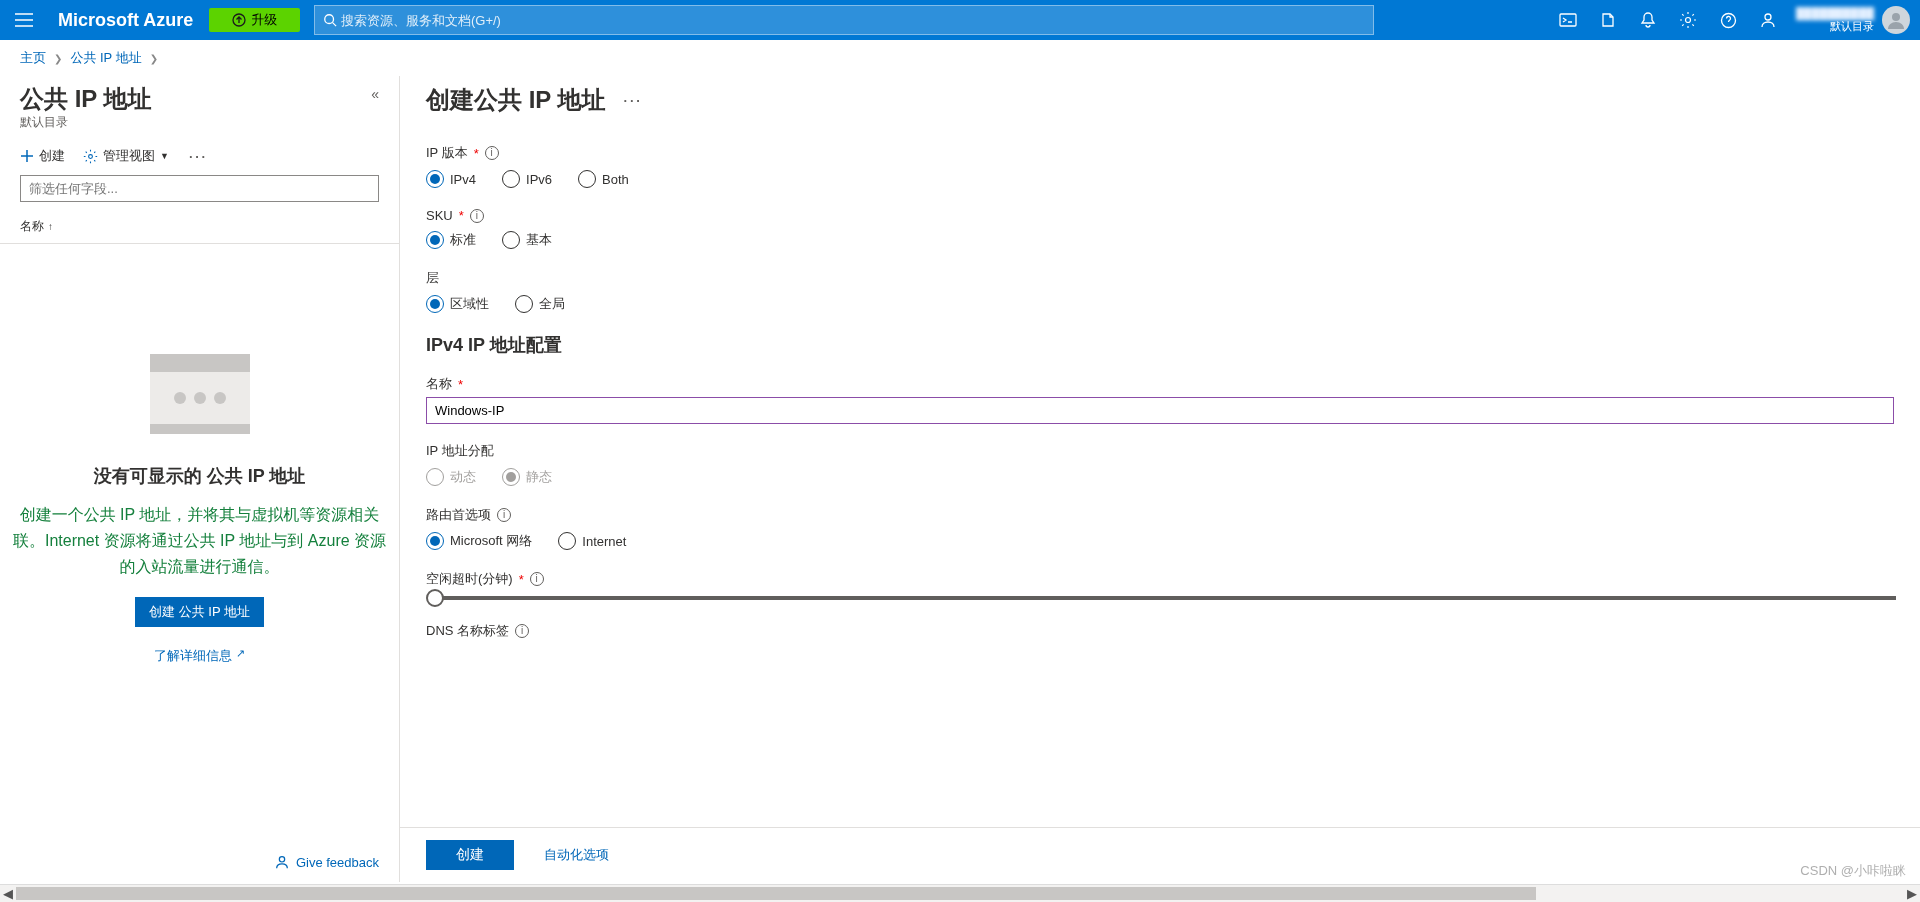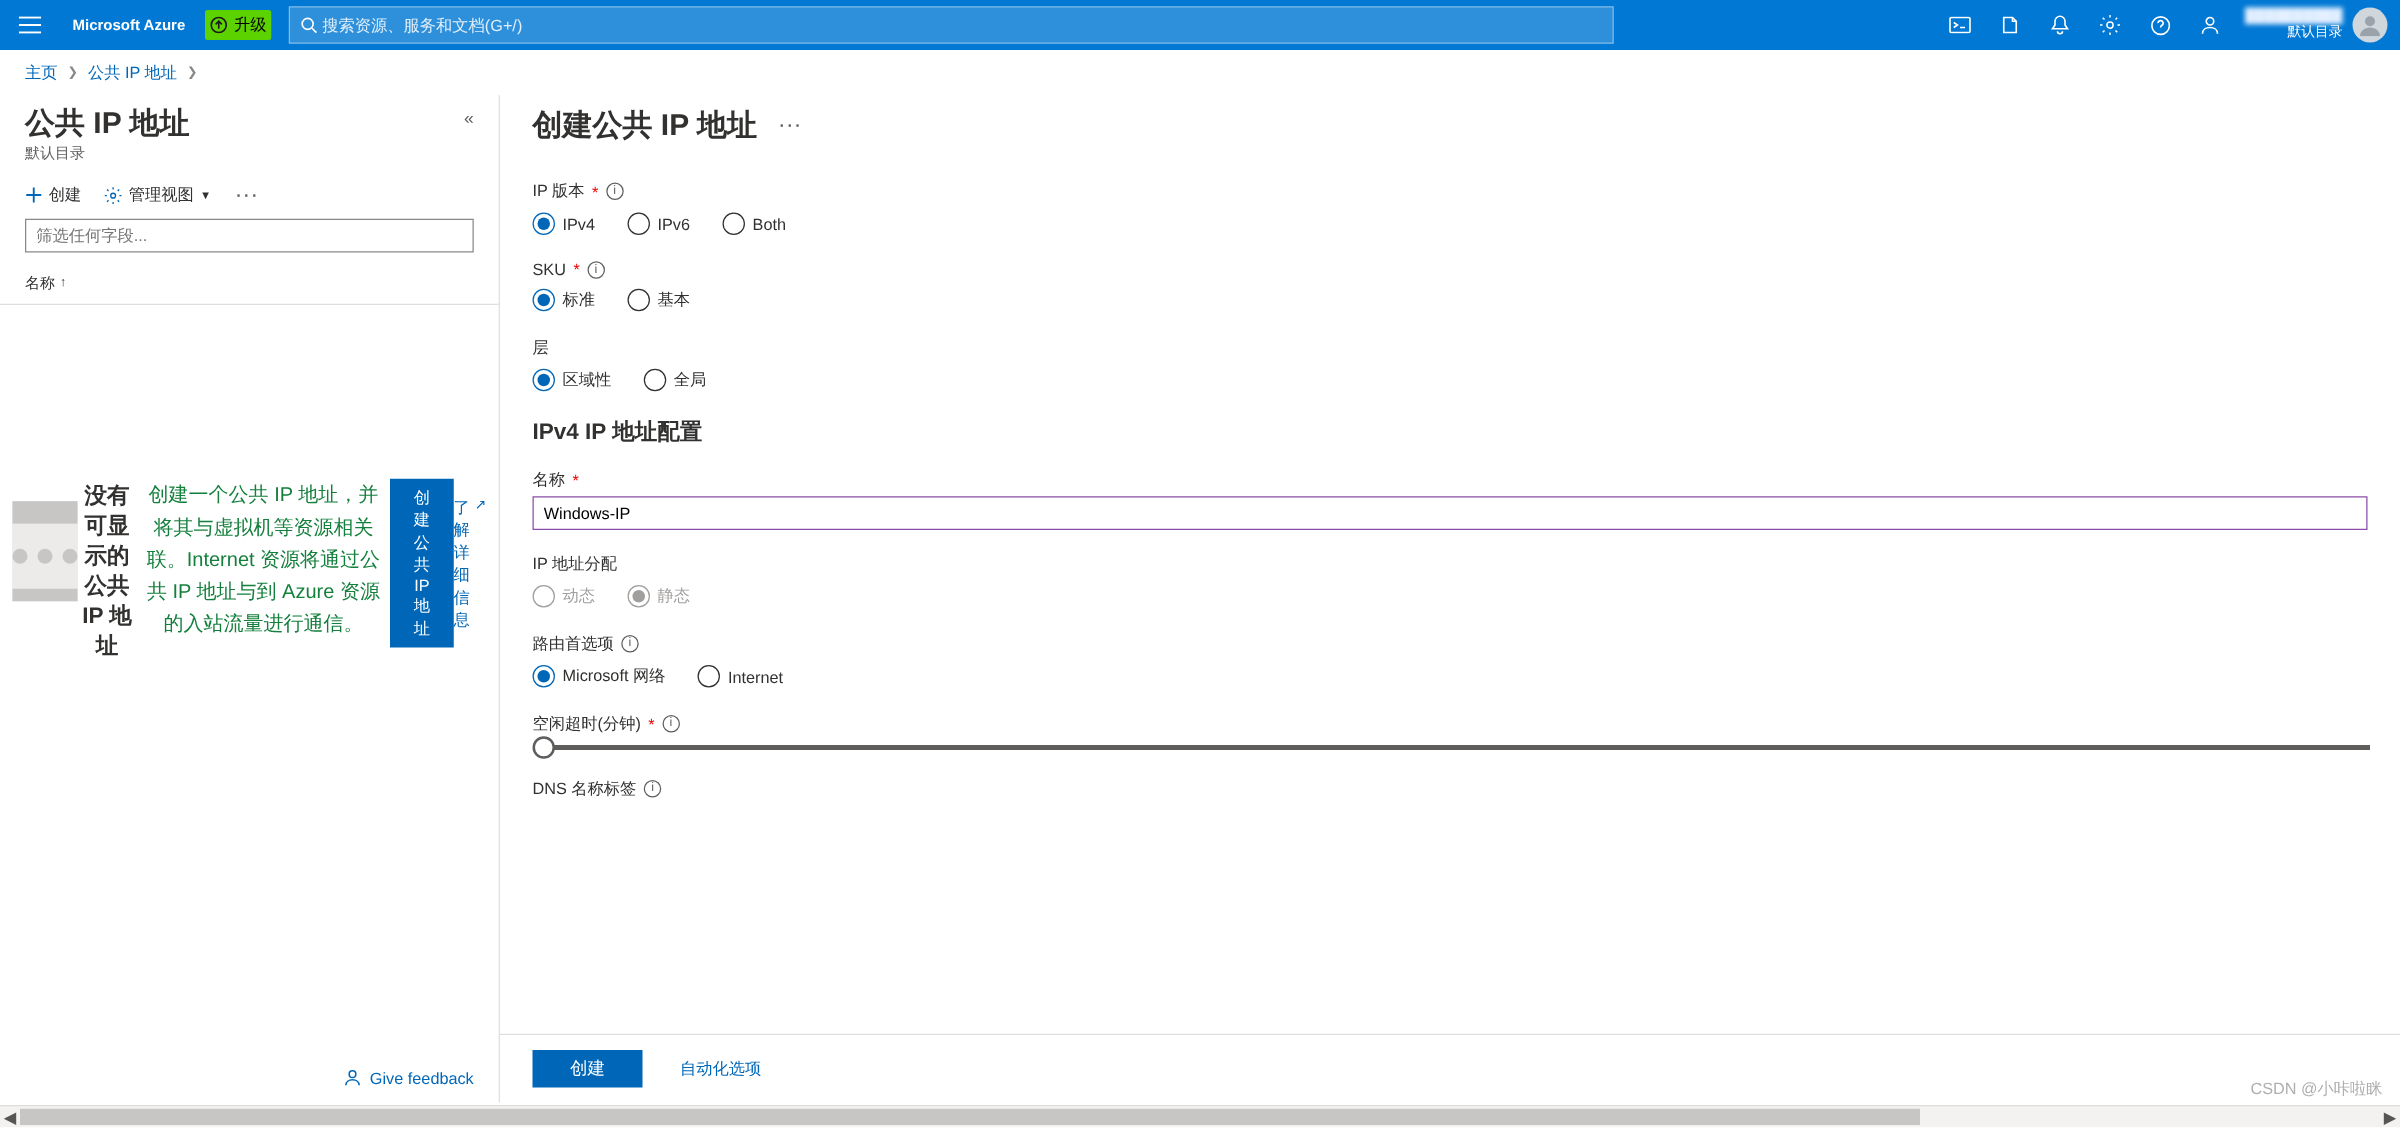--- a/index.html
+++ b/index.html
@@ -1,22 +1,22 @@
 <!DOCTYPE html>
 <html><head>
 <meta charset="utf-8">
 <style>
   * { margin:0; padding:0; box-sizing:border-box; font-family:"Segoe UI","微软雅黑",sans-serif; }
   body { background:#fff; color:#323130; font-size:13px; overflow:hidden; width:1920px; height:902px; position:relative;}
   
   
   .topbar { height:40px; background:#0078d4; color:#fff; display:flex; align-items:center; padding:0 0px; }
   .topbar .hamburger { width:48px; height:40px; display:flex; align-items:center; justify-content:center; }
-  .brand { font-size:12px; font-weight:600; padding:0 16px 0 10px; }
-  .upgrade-btn { display:flex; align-items:center; gap:5px; background:#5cd300; color:#000; padding:3px 4px; border-radius:2px; font-size:13px; font-weight:400; margin-right:14px;}
+  .brand { font-size:18px; font-weight:600; padding:0 16px 0 10px; }
+  .upgrade-btn { display:flex; align-items:center; gap:5px; background:#5cd300; color:#000; padding:3px 23px; border-radius:2px; font-size:13px; font-weight:400; margin-right:14px;}
   .searchbox { flex:0 0 auto; width:1060px; height:30px; background:rgba(255,255,255,.18); border:1px solid rgba(255,255,255,.4); display:flex; align-items:center; padding:0 8px; color:#fff;}
   .searchbox input { flex:1; background:transparent; border:0; outline:none; color:#fff; font-size:13px;}
   .searchbox input::placeholder { color:rgba(255,255,255,.85);}
   .top-right { margin-left:auto; display:flex; align-items:center; height:40px;}
   .top-icon { width:40px; height:40px; display:flex; align-items:center; justify-content:center; }
   .user-block { display:flex; flex-direction:column; align-items:flex-end; justify-content:center; padding:0 6px 0 8px; font-size:11px; line-height:13px;}
   .user-block .blur { filter:blur(2px); letter-spacing:0; color:#e4f0ff;}
   .avatar { width:28px; height:28px; border-radius:50%; background:#cfd6dc; display:flex; align-items:center; justify-content:center; margin:0 10px 0 2px;}
   svg { display:block; }
   
@@ -34,21 +34,21 @@
   .left-subtitle { font-size:12px; color:#605e5c; margin-top:2px;}
   .collapse-btn { margin-left:auto; color:#605e5c; font-size:14px; }
   .left-toolbar { padding:6px 20px 10px 20px; display:flex; align-items:center; gap:18px; color:#323130; }
   .left-toolbar .item { display:flex; align-items:center; gap:5px; color:#0067b8;}
   .left-toolbar .item span.txt { color:#323130;}
   .more-dots { color:#605e5c; letter-spacing:2px; font-weight:bold; padding:0 2px;}
   .filter-input { margin:0 20px 12px 20px; }
   .filter-input input { width:100%; padding:5px 8px; font-size:13px; border:1px solid #8a8886; outline:none;}
   .col-header { padding:4px 20px 8px 20px; border-bottom:1px solid #e1dfdd; font-size:12px; color:#323130; display:flex; align-items:center; gap:4px;}
   
-  .empty-state { margin-top:110px; display:flex; flex-direction:row; align-items:center; text-align:center; padding:0 10px;}
+  .empty-state { margin-top:110px; display:flex; flex-direction:column; align-items:center; text-align:center; padding:0 10px;}
   .placeholder-graphic { width:100px; height:80px; background:#e1dfdd; display:flex; flex-direction:column; }
   .placeholder-graphic .bar { height:18px; background:#c8c6c4;}
   .placeholder-graphic .mid { flex:1; background:#edebe9; display:flex; align-items:center; justify-content:center; gap:8px;}
   .placeholder-graphic .mid .dot { width:12px; height:12px; border-radius:50%; background:#c8c6c4;}
   .empty-title { font-size:18px; font-weight:600; margin-top:30px;}
   .empty-desc { font-size:16px; color:#15803d; margin-top:14px; line-height:1.6; padding:0 2px;}
   .primary-btn { display:inline-block; background:#0067b8; color:#fff; border:0; padding:6px 14px; font-size:13px; margin-top:18px;}
   .link { color:#0067b8; text-decoration:none; display:inline-flex; align-items:flex-start; gap:4px;}
   .left-feedback { position:absolute; right:20px; bottom:12px; display:flex; align-items:center; gap:6px; color:#0067b8; font-size:13px;}
   

